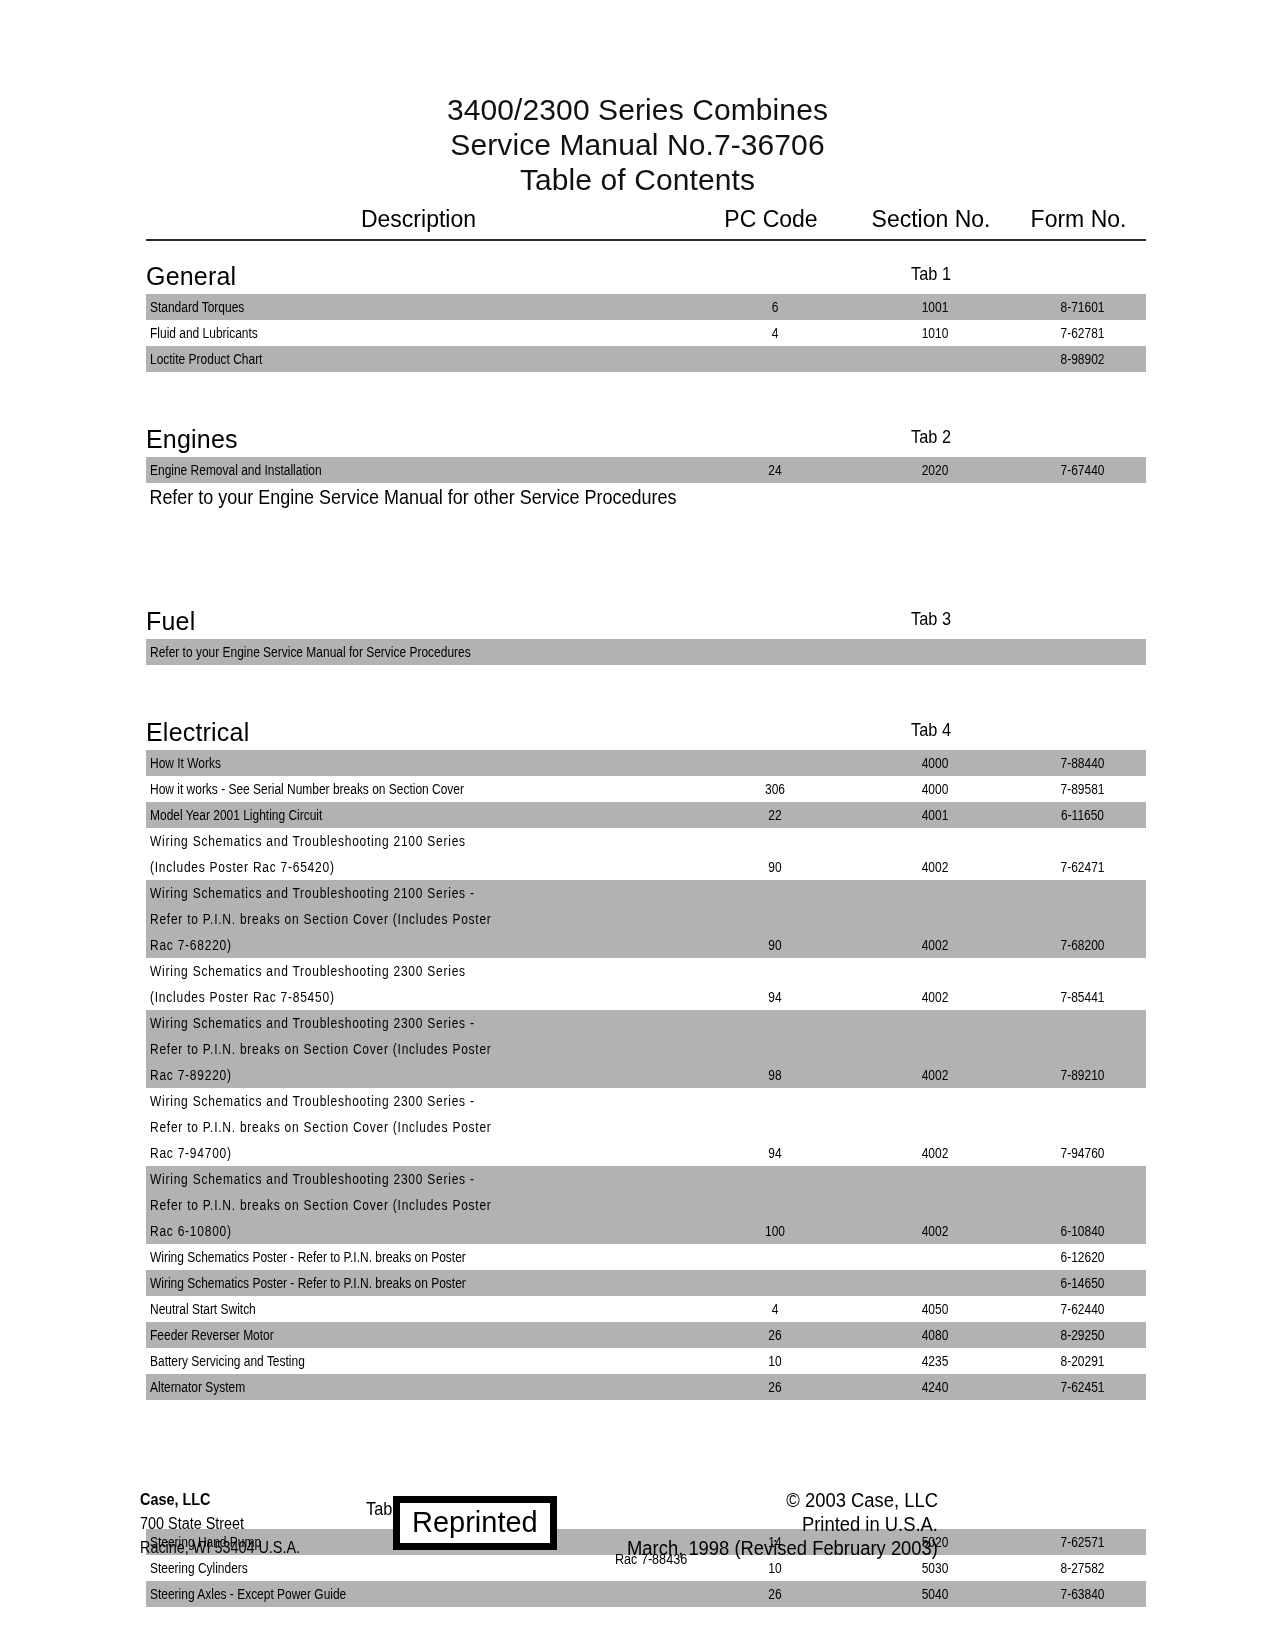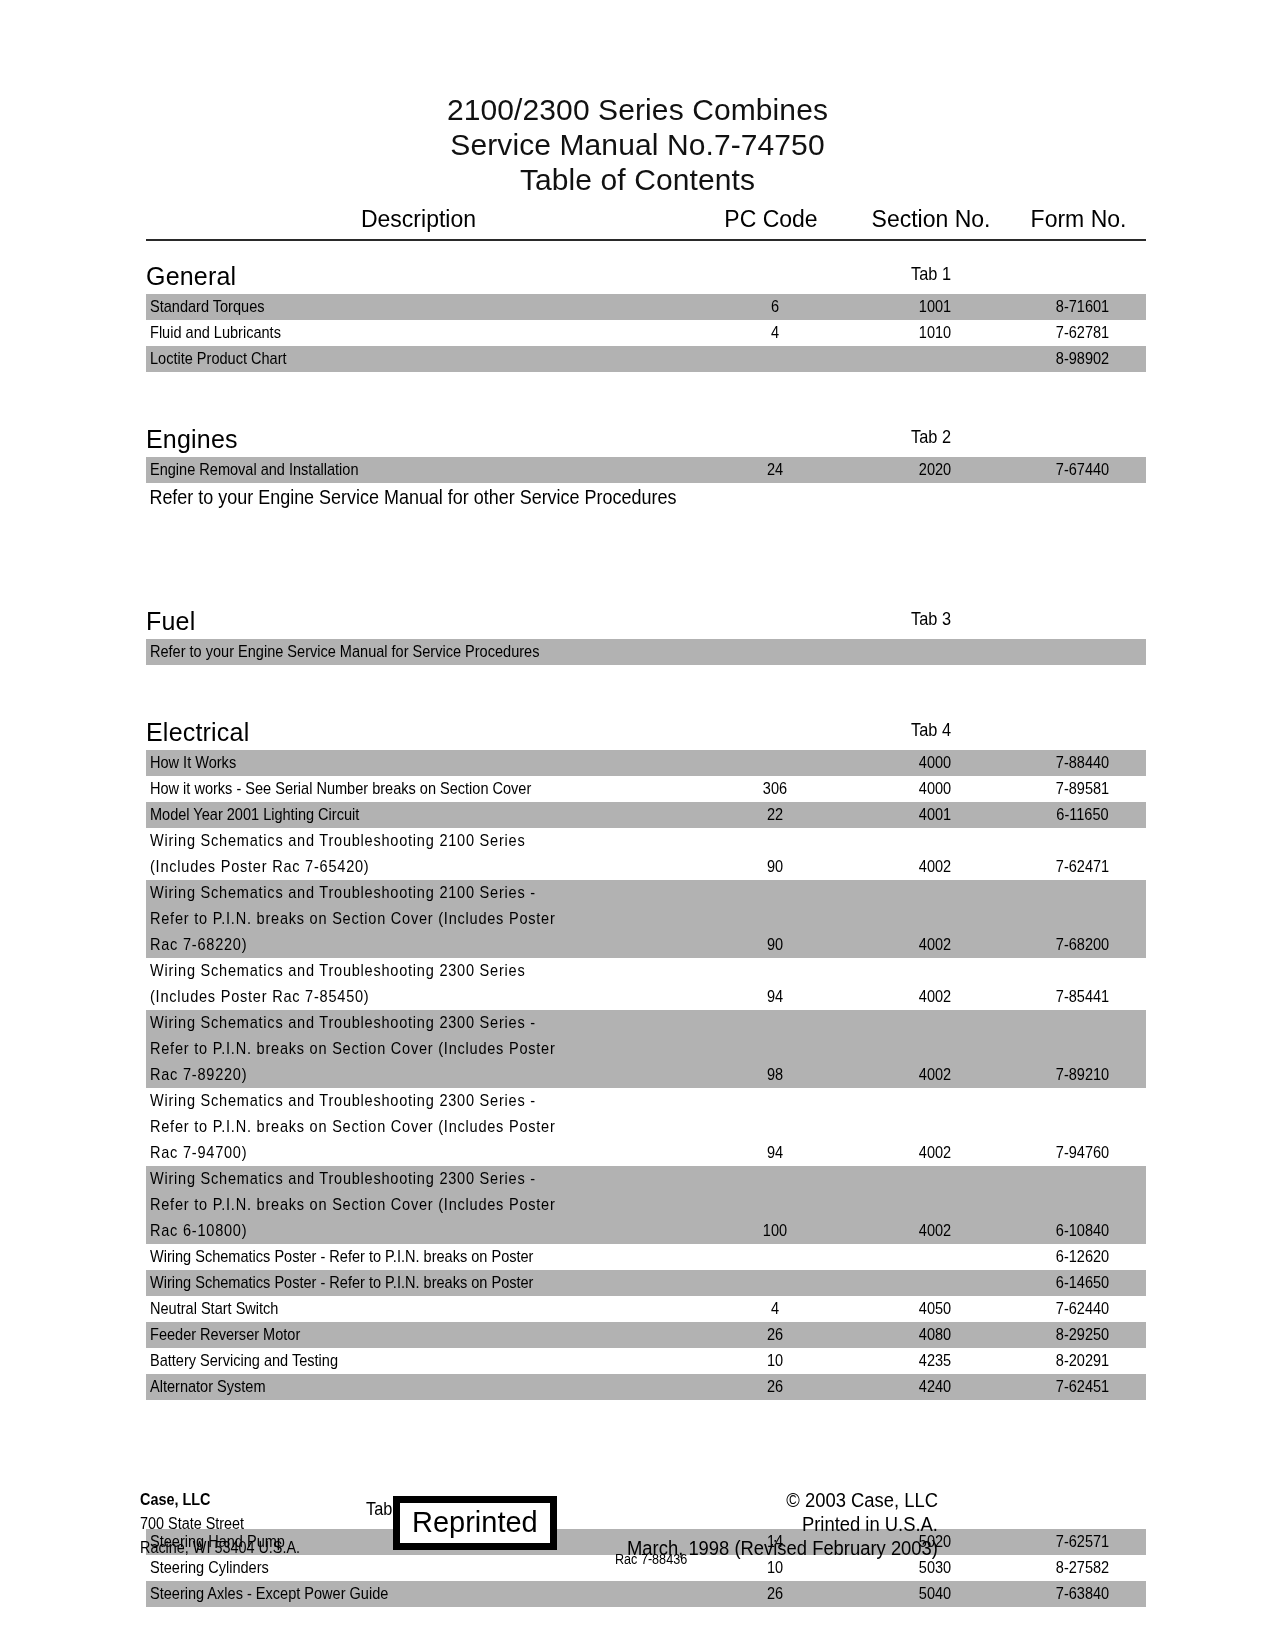--- a/index.html
+++ b/index.html
@@ -78,21 +78,21 @@
   .section-head .c-sec {
     font-size: 19px;
     font-family: "Liberation Sans Narrow", "Liberation Sans", sans-serif;
     transform: scaleX(0.86);
     transform-origin: center bottom;
     padding-bottom: 2px;
   }
 
   
   .data-row {
-    font-size: 17px;
+    font-size: 14px;
     line-height: 26px;
   }
   .data-row .cell {
     font-family: "Liberation Sans", "DejaVu Sans", sans-serif;
   }
   .data-row .c-desc .txt,
   .data-row .c-pc .txt,
   .data-row .c-sec .txt,
   .data-row .c-form .txt {
     display: block;
@@ -181,22 +181,22 @@
     line-height: 24px;
   }
   .footer-right .ln { display: block; transform: scaleX(0.92); transform-origin: right center; white-space: nowrap; }
 </style>
 </head>
 <body>
 
 <div class="page">
 
   <div class="title-block">
-    <div class="title-line">2100/2300 Series Combines</div>
-    <div class="title-line">Service Manual No.7-74750</div>
+    <div class="title-line">3400/2300 Series Combines</div>
+    <div class="title-line">Service Manual No.7-36706</div>
     <div class="title-line">Table of Contents</div>
   </div>
 
   <div class="toc">
 
     <div class="row head-row">
       <div class="c-desc">Description</div>
       <div class="c-pc">PC Code</div>
       <div class="c-sec">Section No.</div>
       <div class="c-form">Form No.</div>

